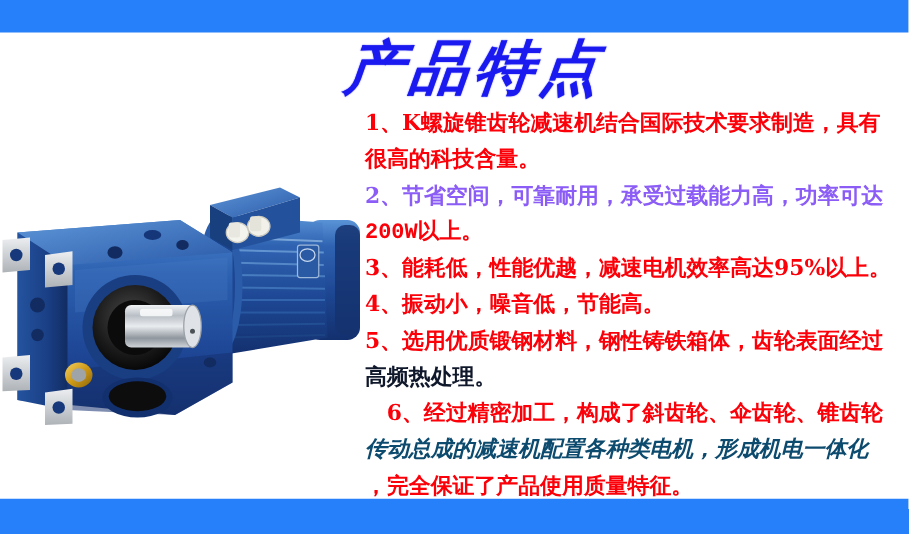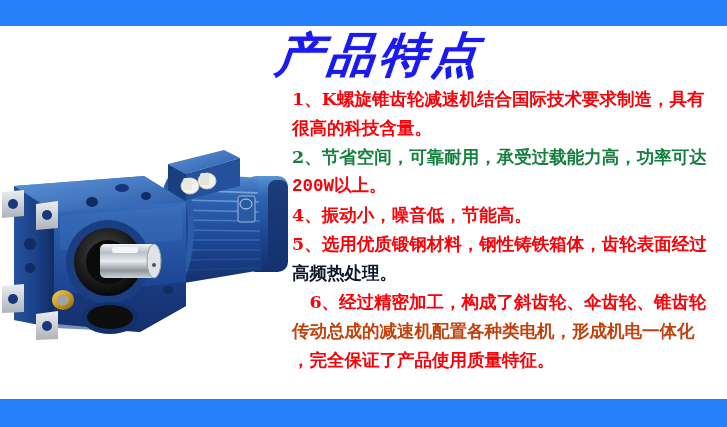--- a/index.html
+++ b/index.html
@@ -242,27 +242,28 @@
     </svg>
   </div>
 
   <div id="feature-panel">
 
     <div id="feature-title" style="color: rgb(26, 26, 240);">产品特点</div>
 
     <div id="feature-list">
       <div class="feature-line" style="color: rgb(251, 0, 8);">1、K螺旋锥齿轮减速机结合国际技术要求制造，具有</div>
       <div class="feature-line" style="color: rgb(251, 0, 8);">很高的科技含量。</div>
-      <div class="feature-line" style="color: #15803d;">2、节省空间，可靠耐用，承受过载能力高，功率可达</div>
+      <div class="feature-line" style="color: #8b5cf6;">2、节省空间，可靠耐用，承受过载能力高，功率可达</div>
       <div class="feature-line" style="color: rgb(251, 0, 8); font-family: Liberation Mono, monospace;">200W以上。</div>
+      <div class="feature-line" style="color: rgb(251, 0, 8);">3、能耗低，性能优越，减速电机效率高达95%以上。</div>
       <div class="feature-line" style="color: rgb(251, 0, 8);">4、振动小，噪音低，节能高。</div>
       <div class="feature-line" style="color: rgb(251, 0, 8);">5、选用优质锻钢材料，钢性铸铁箱体，齿轮表面经过</div>
       <div class="feature-line" style="color: #0f172a;">高频热处理。</div>
       <div class="feature-line" style="color: rgb(251, 0, 8); text-align: center;">6、经过精密加工，构成了斜齿轮、伞齿轮、锥齿轮</div>
-      <div class="feature-line" style="color: #c2410c;">传动总成的减速机配置各种类电机，形成机电一体化</div>
+      <div class="feature-line" style="color: #0c4a6e; font-style: italic;">传动总成的减速机配置各种类电机，形成机电一体化</div>
       <div class="feature-line" style="color: rgb(251, 0, 8);">，完全保证了产品使用质量特征。</div>
     </div>
 
   </div>
 
   <div class="bar" id="bar-bottom" style="background: rgb(38, 128, 250);"></div>
 
 </div>
 
 </body></html>

